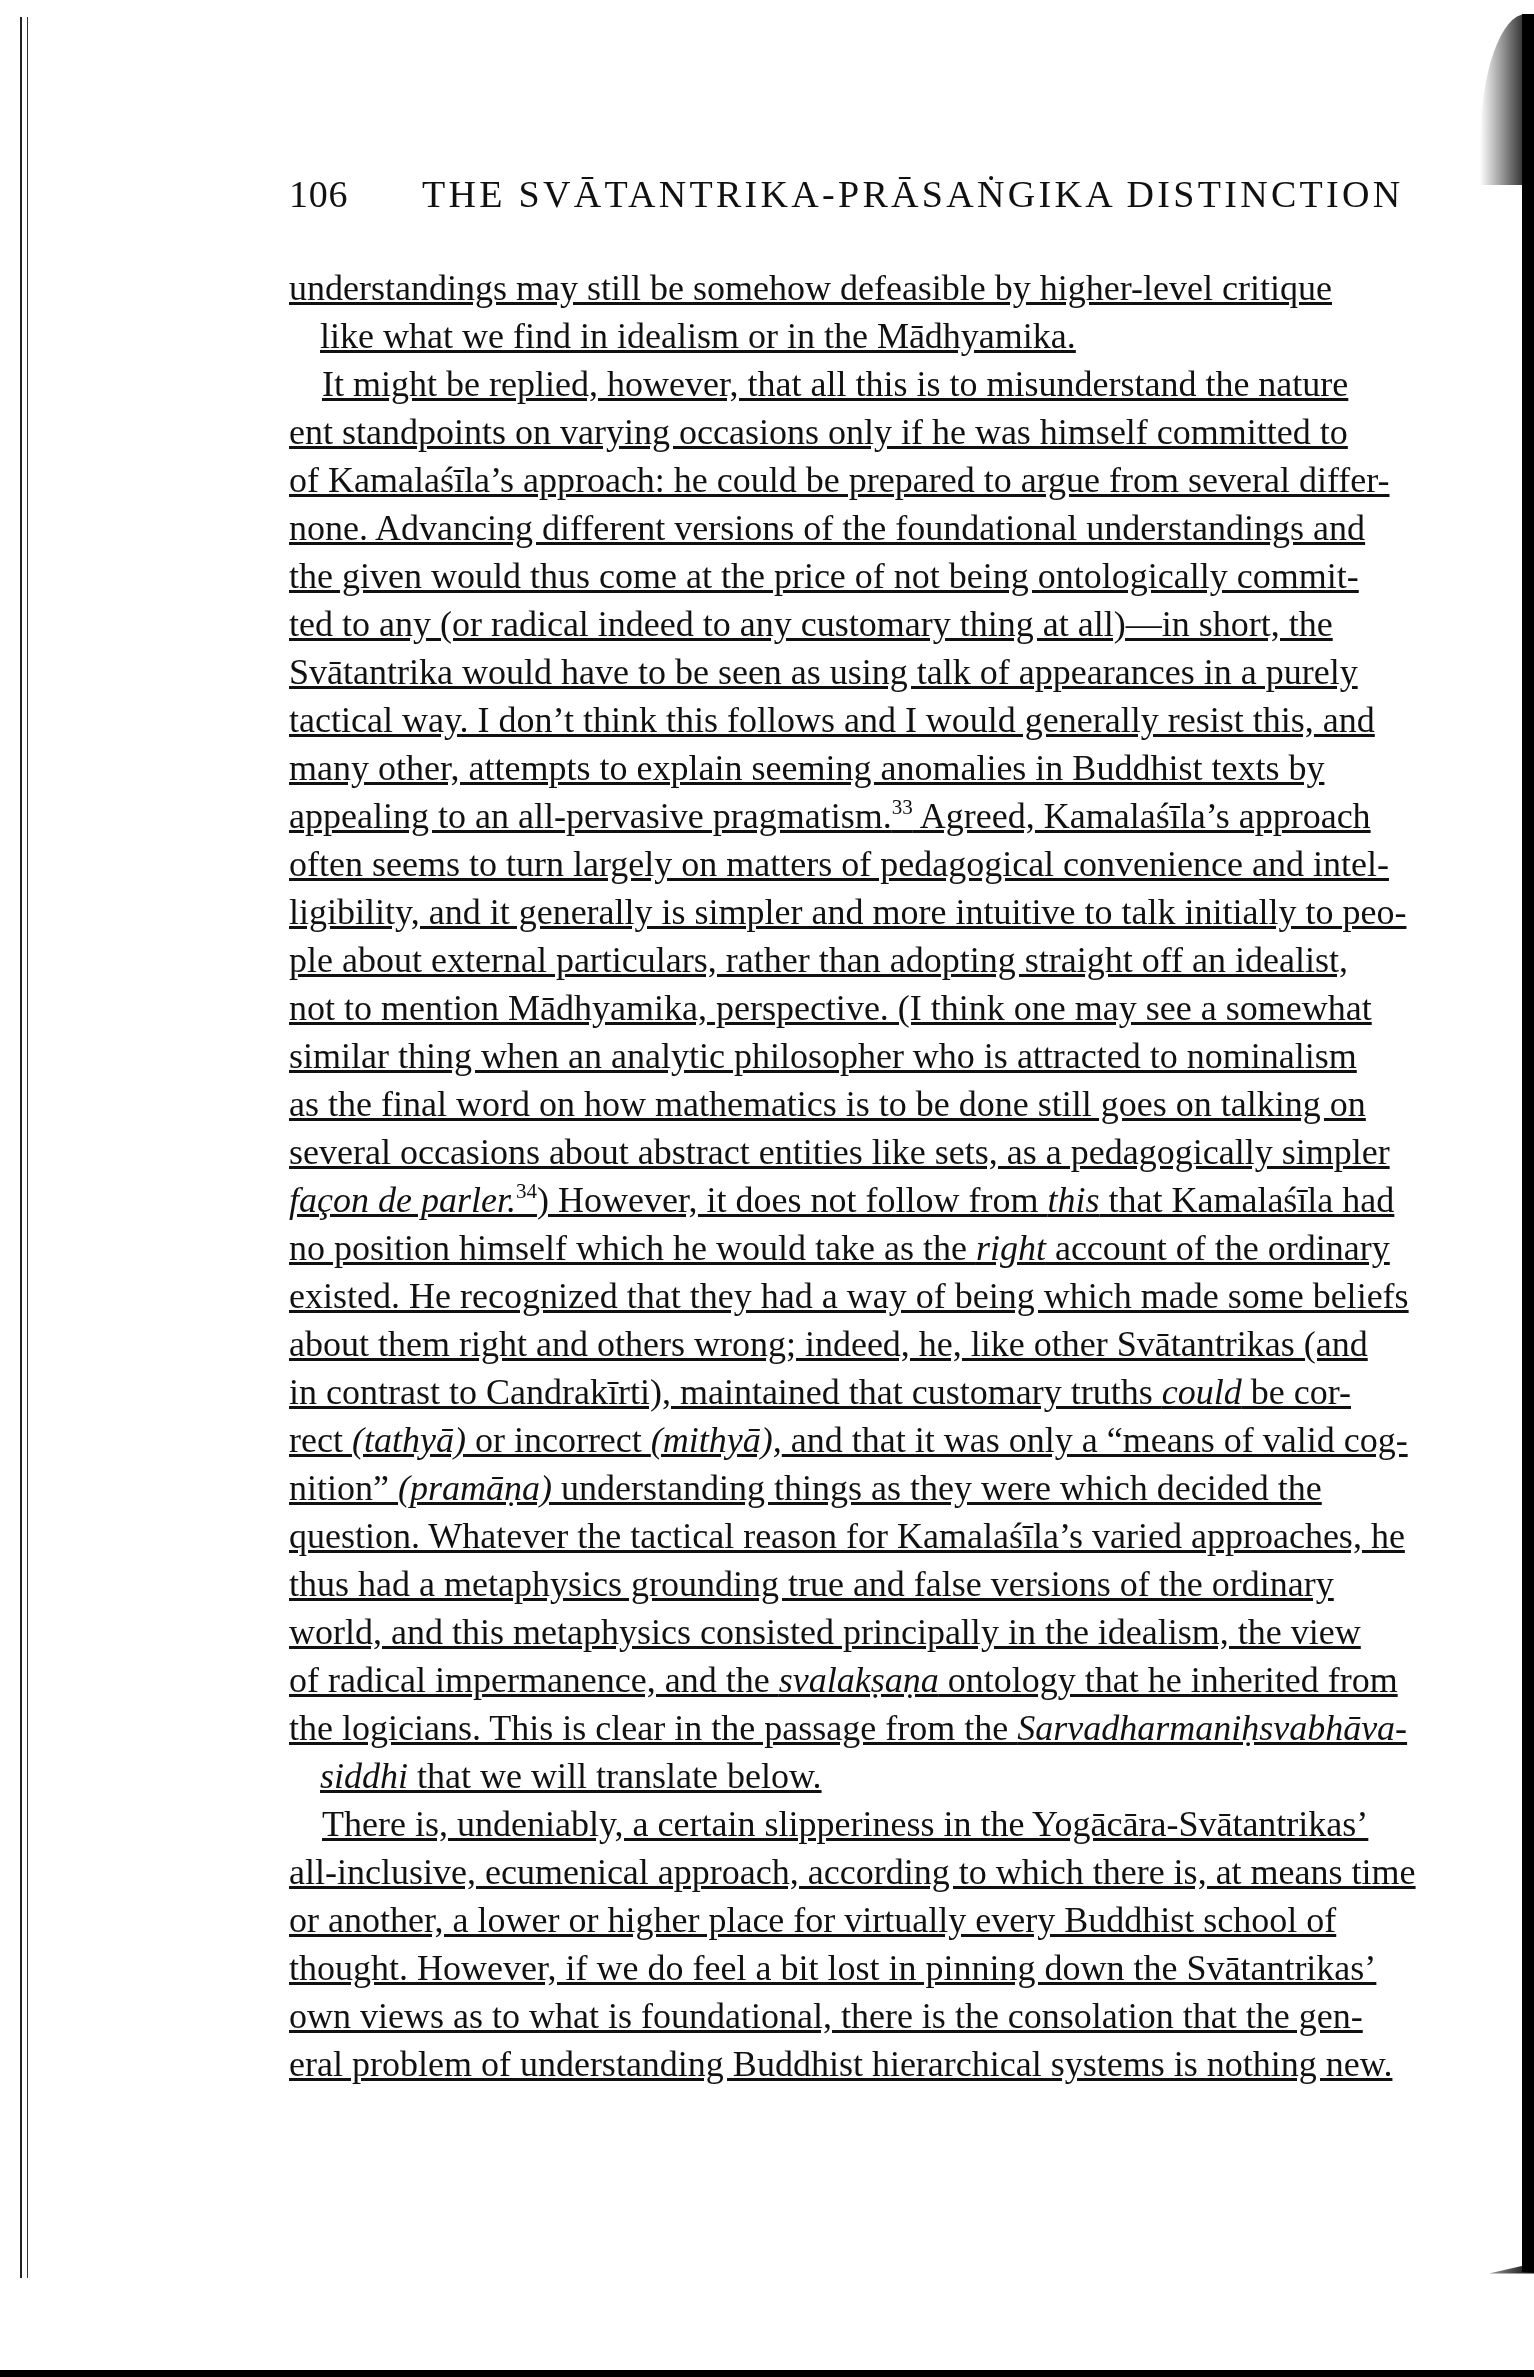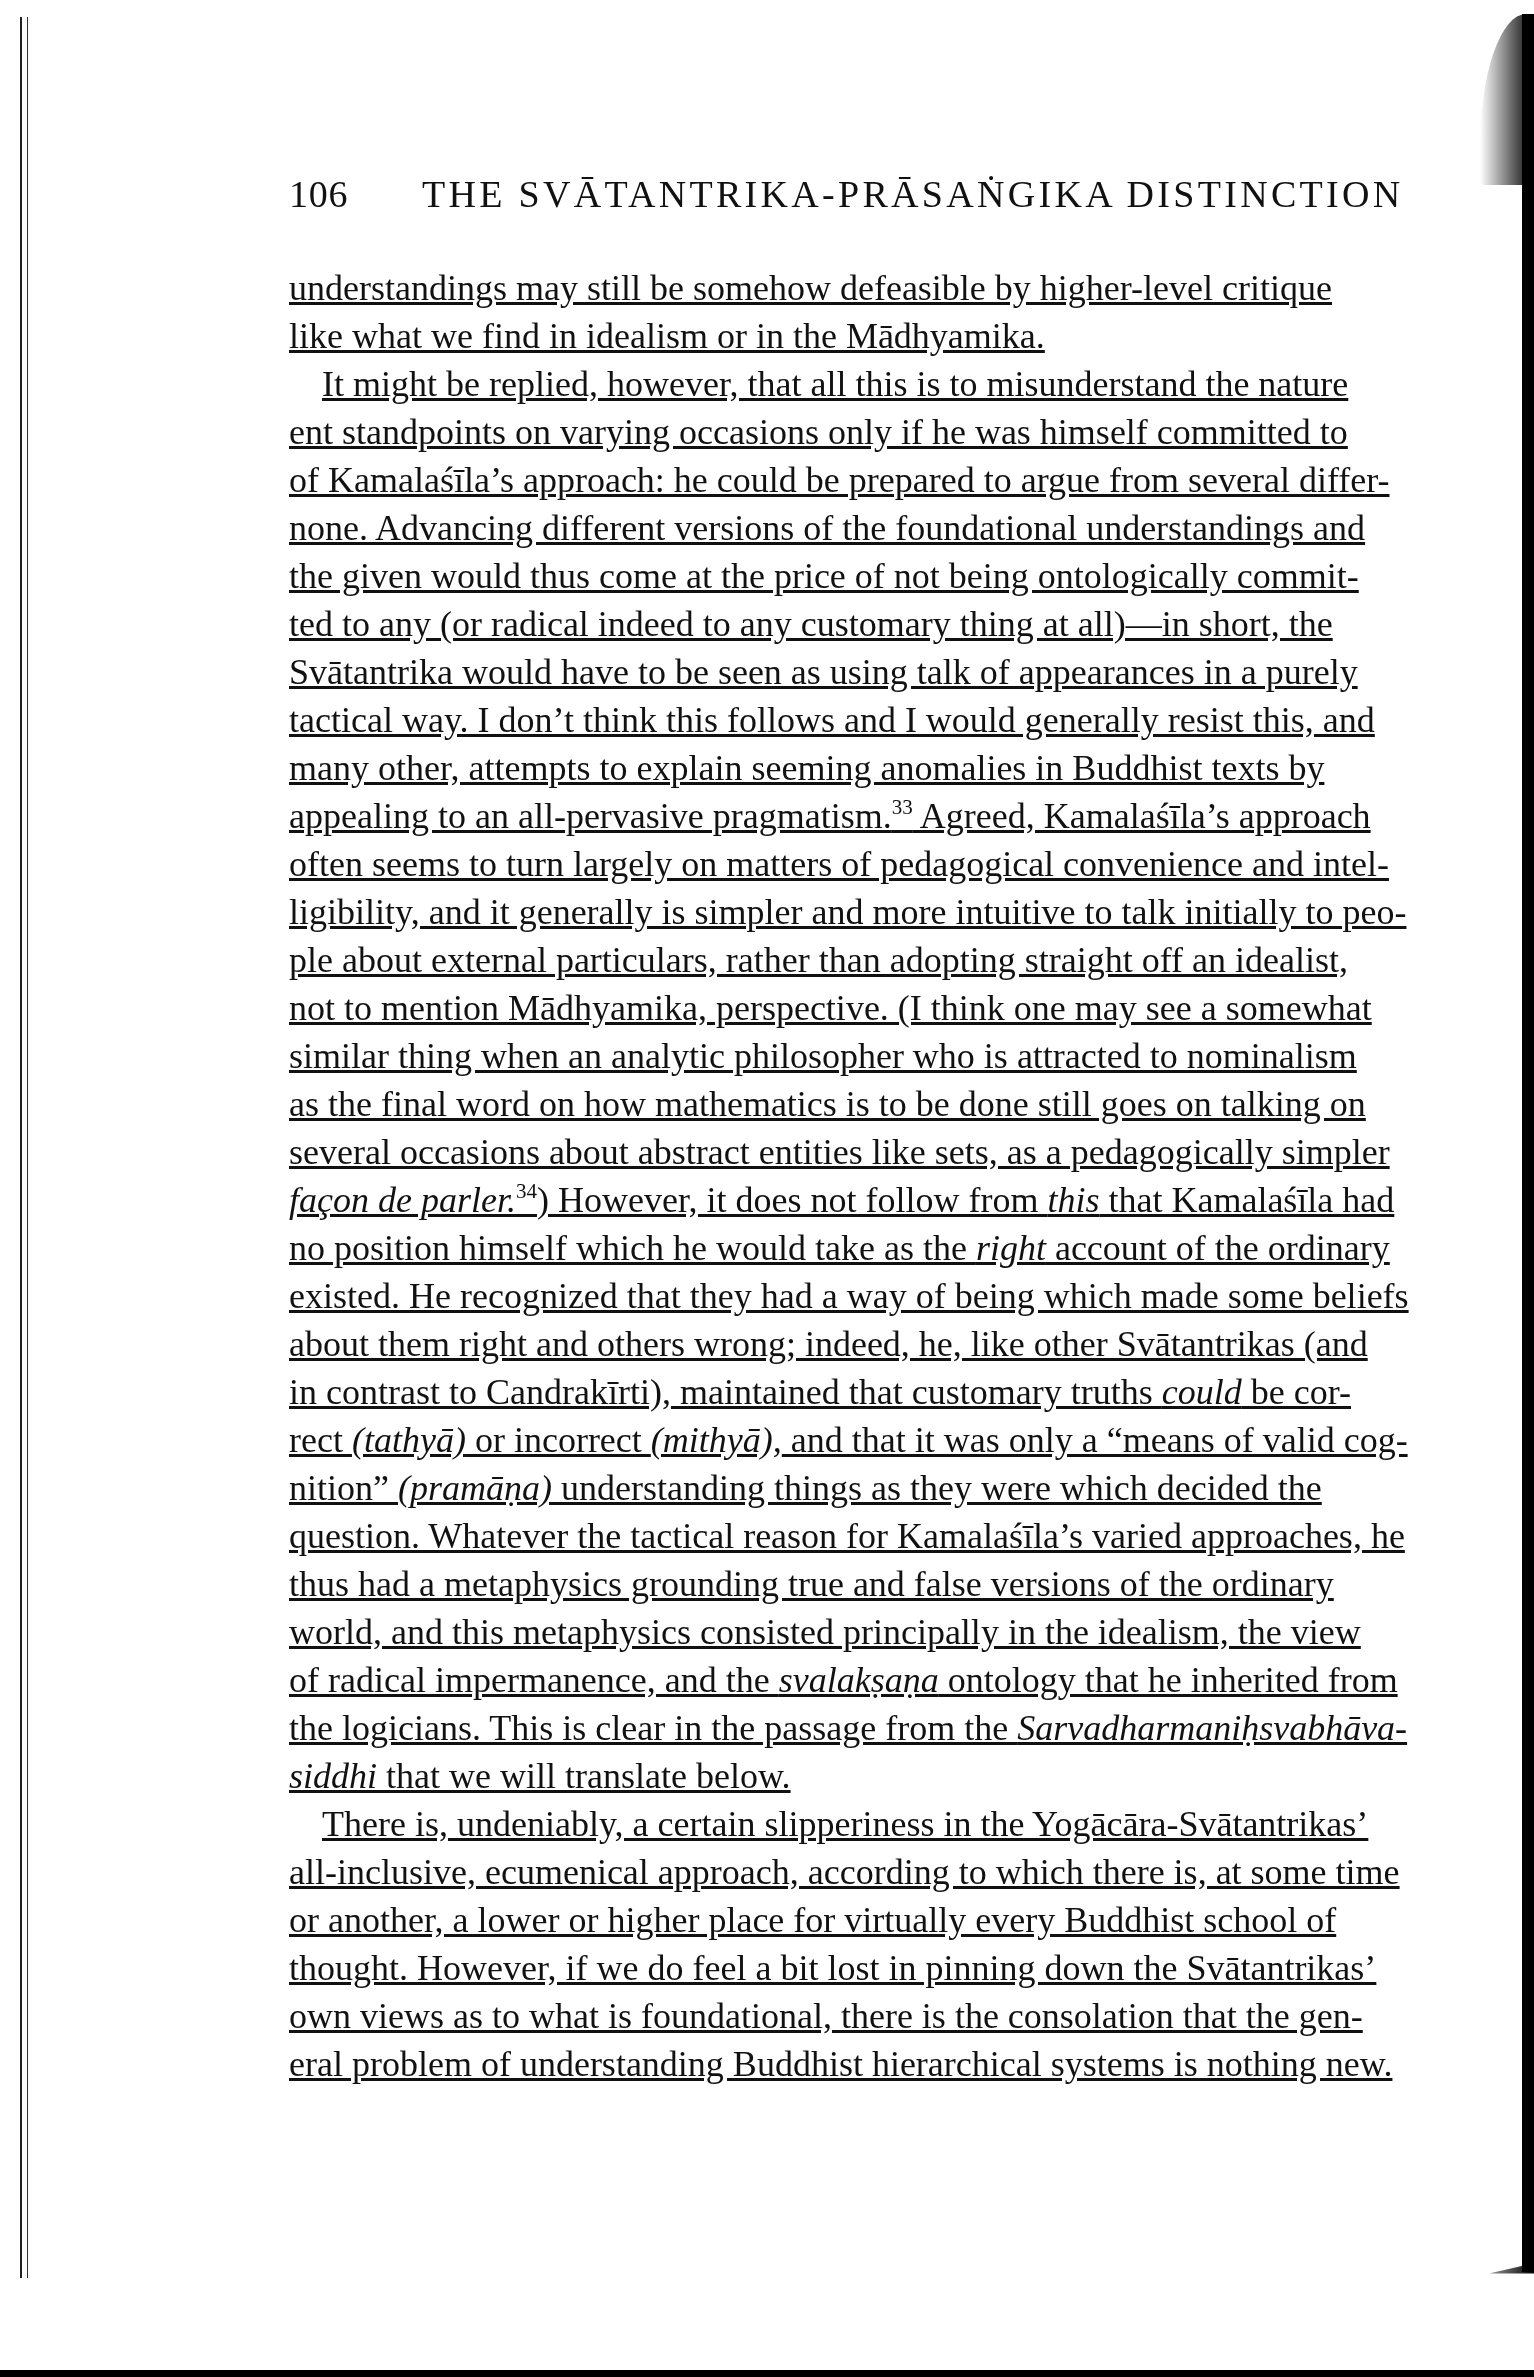--- a/index.html
+++ b/index.html
@@ -82,20 +82,21 @@
   }
   .line {
     display: block;
     white-space: nowrap;
     text-align-last: justify;
     text-align: justify;
     height: 48px;
   }
   .line.last {
     text-align-last: left;
+    margin-left: 31px;
   }
   .line.indent {
     text-indent: 33px;
   }
   .seg { }
   .seg.it { font-style: italic; }
   .seg.sup {
     font-size: 21px;
     vertical-align: 14.4px;
     line-height: 0;
@@ -144,20 +145,20 @@
       <span class="line"><span class="seg">in contrast to Candrakīrti), maintained that customary truths </span><span class="seg it">could</span><span class="seg"> be cor-</span></span>
       <span class="line"><span class="seg">rect </span><span class="seg it">(tathyā)</span><span class="seg"> or incorrect </span><span class="seg it">(mithyā),</span><span class="seg"> and that it was only a “means of valid cog-</span></span>
       <span class="line"><span class="seg">nition” </span><span class="seg it">(pramāṇa)</span><span class="seg"> understanding things as they were which decided the</span></span>
       <span class="line"><span class="seg">question. Whatever the tactical reason for Kamalaśīla’s varied approaches, he</span></span>
       <span class="line"><span class="seg">thus had a metaphysics grounding true and false versions of the ordinary</span></span>
       <span class="line"><span class="seg">world, and this metaphysics consisted principally in the idealism, the view</span></span>
       <span class="line"><span class="seg">of radical impermanence, and the </span><span class="seg it">svalakṣaṇa</span><span class="seg"> ontology that he inherited from</span></span>
       <span class="line"><span class="seg">the logicians. This is clear in the passage from the </span><span class="seg it">Sarvadharmaniḥsvabhāva-</span></span>
       <span class="line last"><span class="seg it">siddhi</span><span class="seg"> that we will translate below.</span></span>
       <span class="line indent"><span class="seg">There is, undeniably, a certain slipperiness in the Yogācāra-Svātantrikas’</span></span>
-      <span class="line"><span class="seg">all-inclusive, ecumenical approach, according to which there is, at some time</span></span>
+      <span class="line"><span class="seg">all-inclusive, ecumenical approach, according to which there is, at means time</span></span>
       <span class="line"><span class="seg">or another, a lower or higher place for virtually every Buddhist school of</span></span>
       <span class="line"><span class="seg">thought. However, if we do feel a bit lost in pinning down the Svātantrikas’</span></span>
       <span class="line"><span class="seg">own views as to what is foundational, there is the consolation that the gen-</span></span>
       <span class="line"><span class="seg">eral problem of understanding Buddhist hierarchical systems is nothing new.</span></span>
     </div>
 </div>
 
 
 </body></html>

